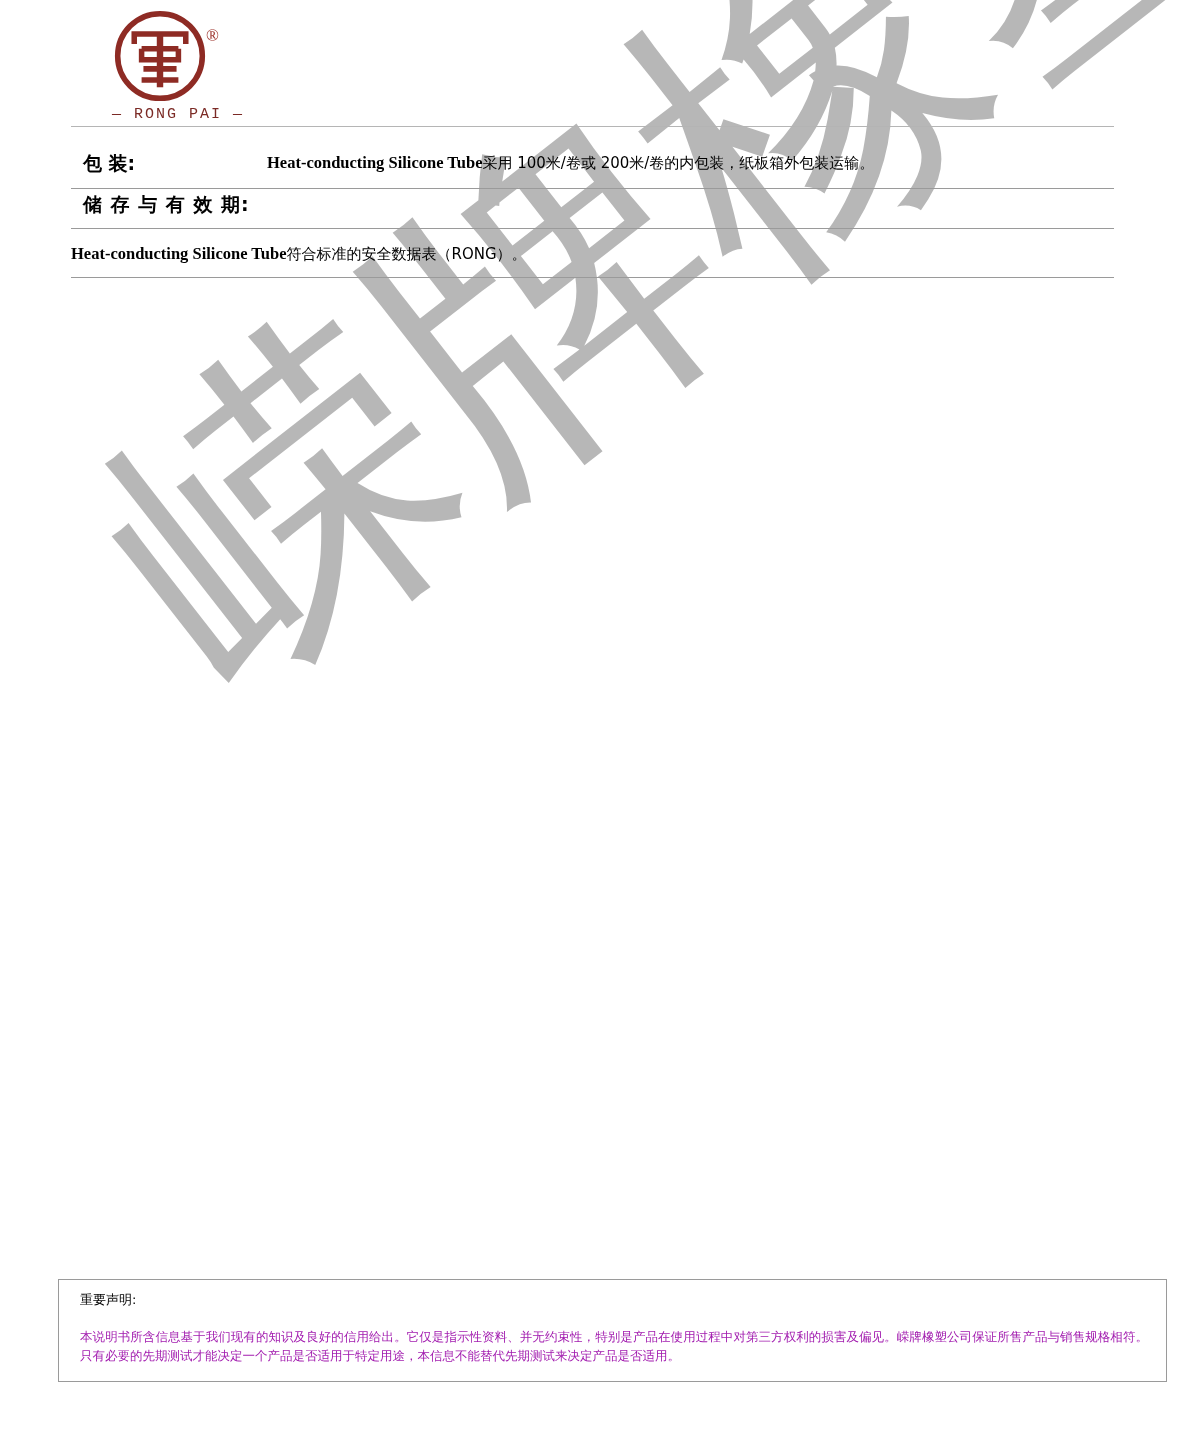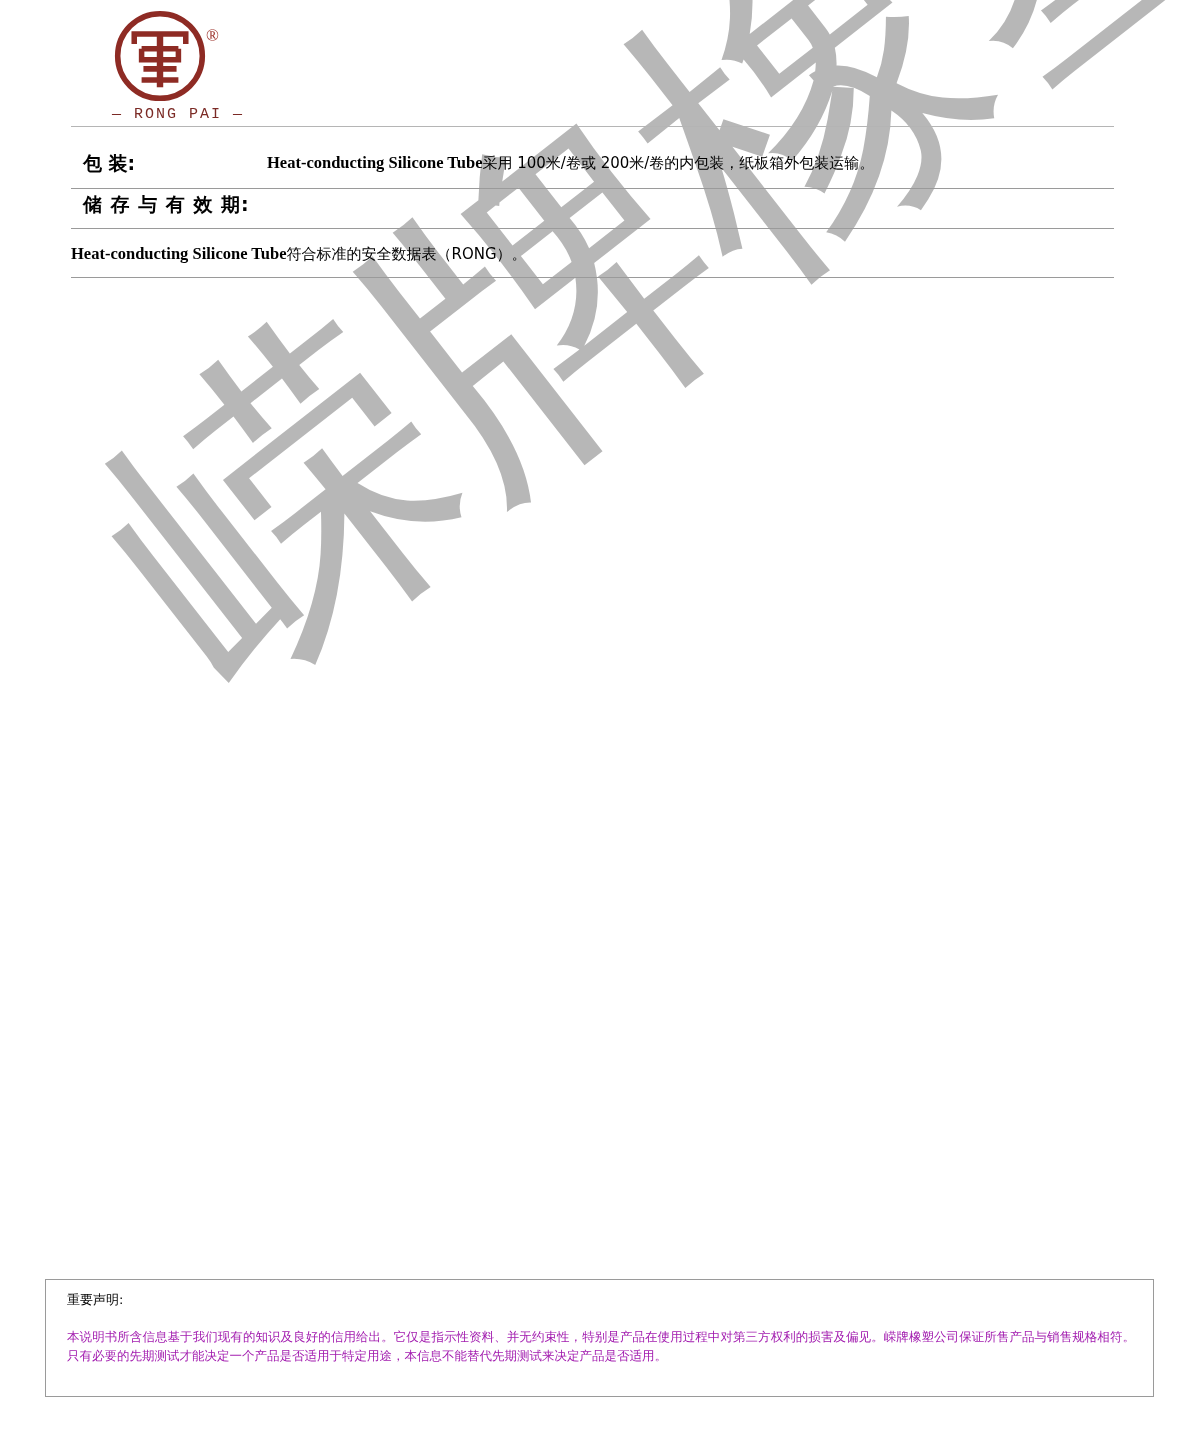--- a/index.html
+++ b/index.html
@@ -136,24 +136,24 @@
     font-size: 16.5px;
   }
   .spec-row.tall .spec-label {
     padding-top: 2px;
     letter-spacing: 1px;
   }
 
   
   .footer-box {
     position: absolute;
-    left: 45px;
+    left: 58px;
     top: 1279px;
     width: 1109px;
-    height: 118px;
+    height: 103px;
     border: 1px solid #9a9a9a;
     box-sizing: border-box;
     background: transparent;
     z-index: 3;
   }
   .footer-title {
     position: absolute;
     left: 21px;
     top: 11px;
     font-family: "DejaVu Sans", sans-serif;

